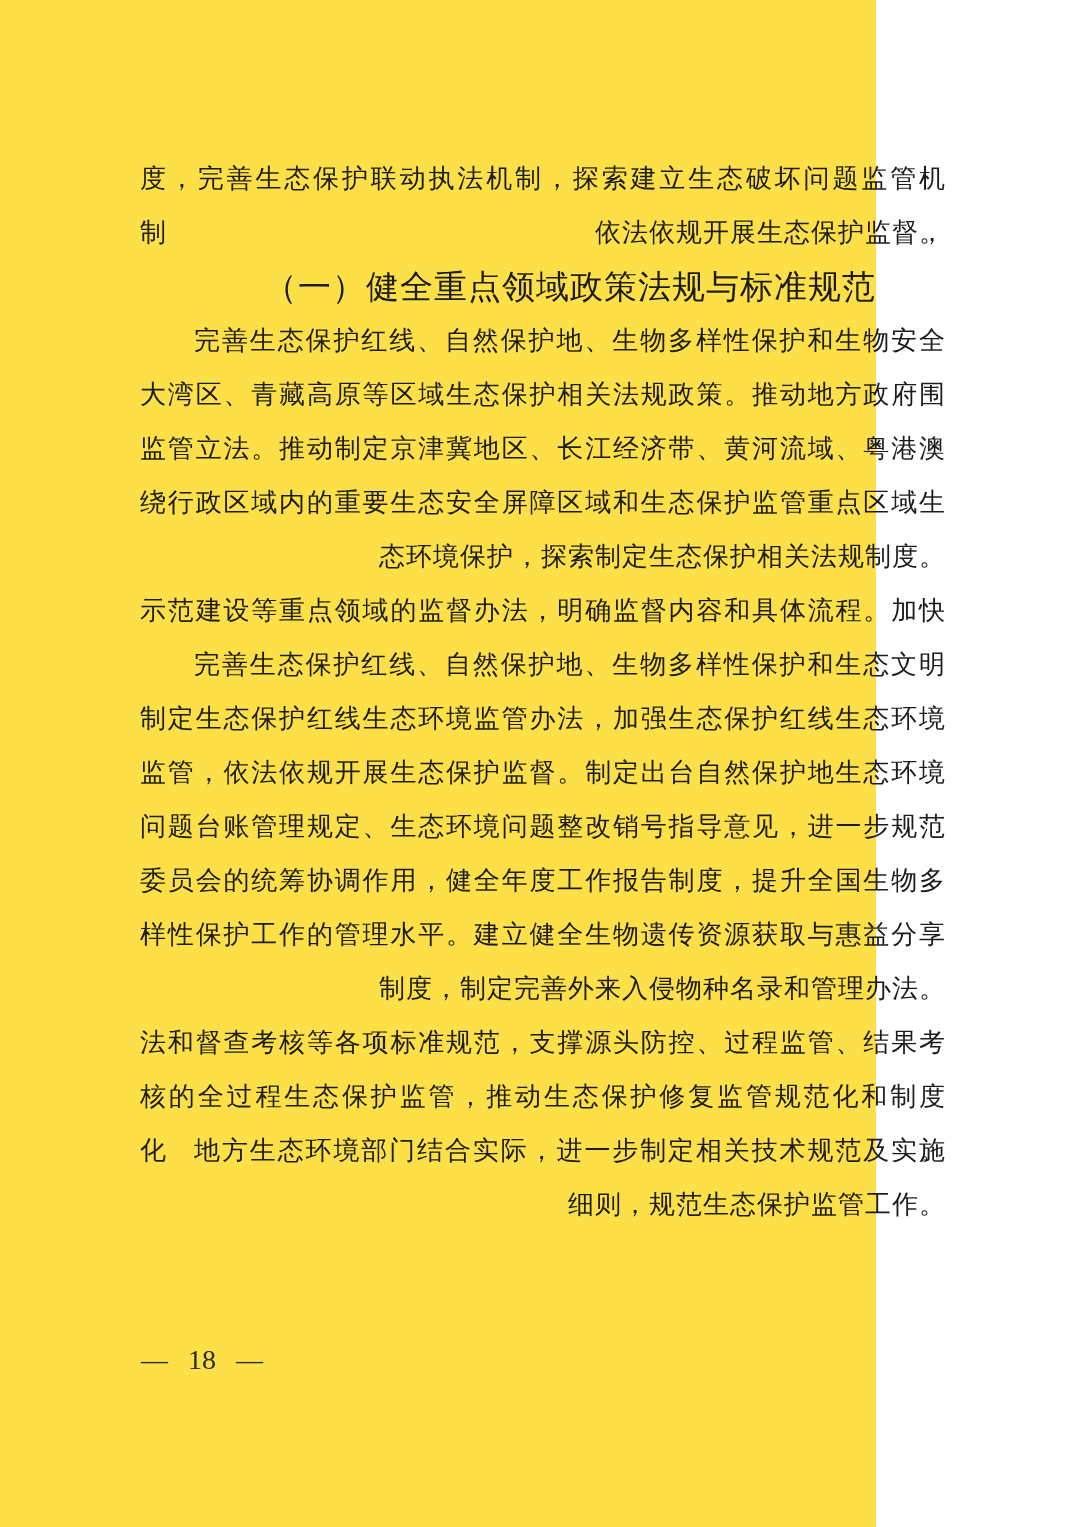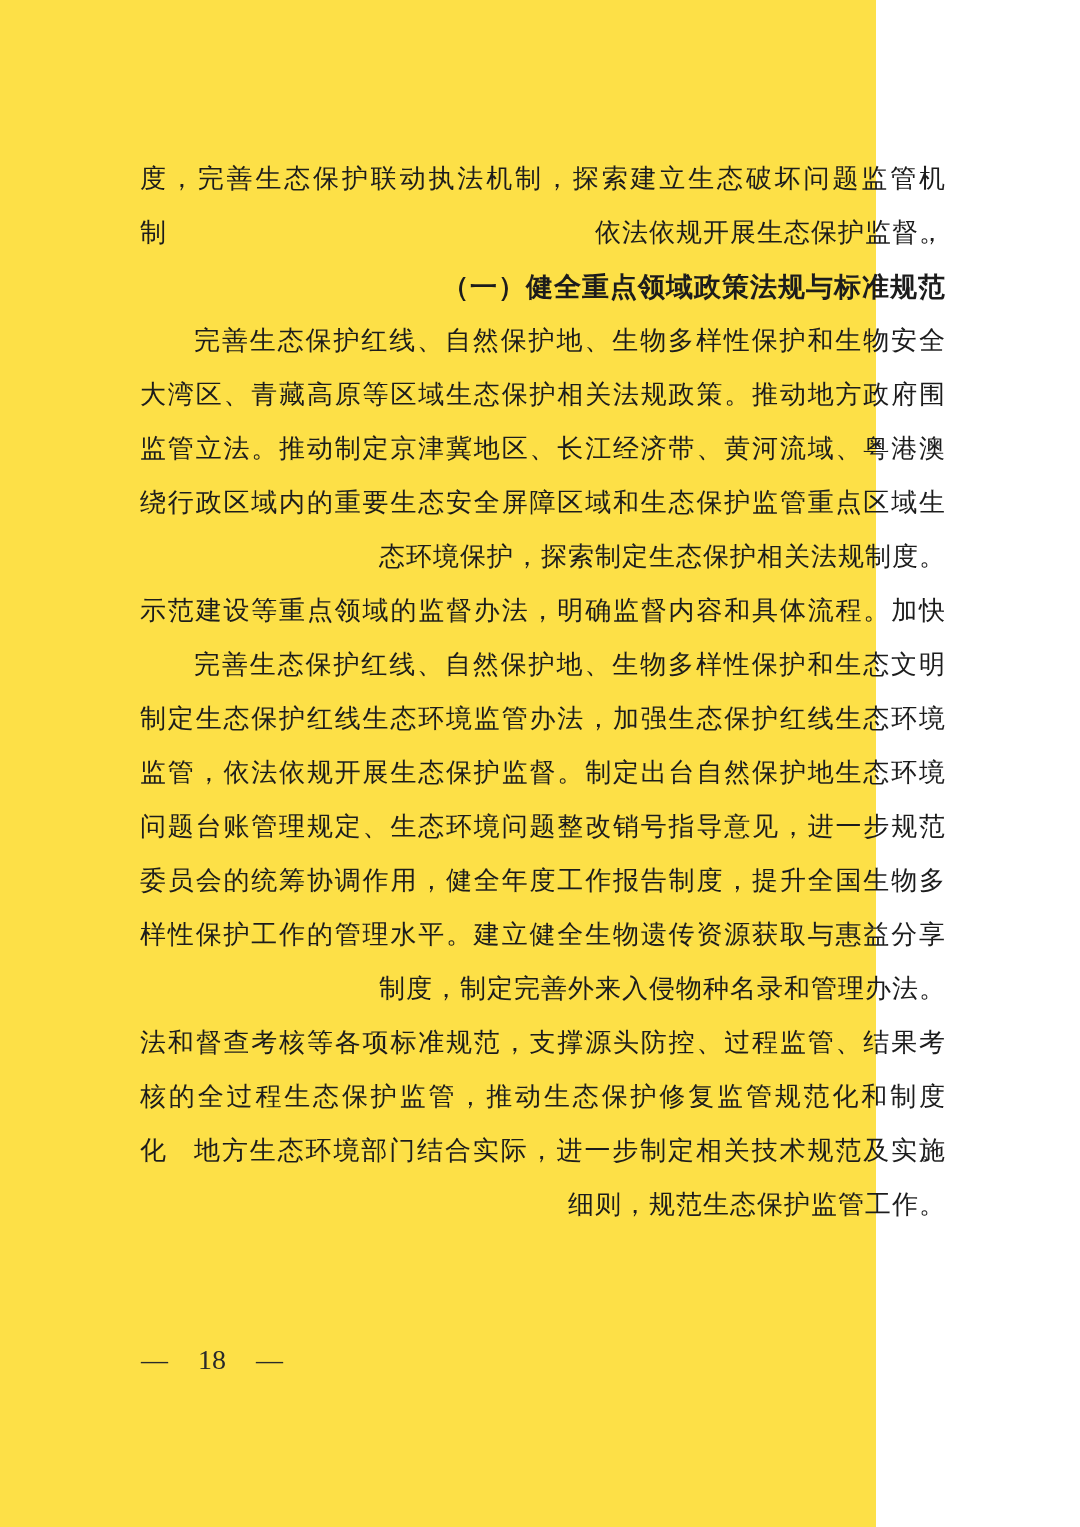--- a/index.html
+++ b/index.html
@@ -40,42 +40,42 @@
     overflow: visible;
   }
   .line.para-end {
     text-align: right;
     text-align-last: auto;
   }
   .line.indent {
     text-indent: 54px;
   }
   .line.heading {
-    font-weight: bold;
-    font-size: 27px;
-    text-align: right;
+    font-weight: normal;
+    font-size: 33px;
+    text-align: center;
     text-align-last: auto;
     text-indent: 54px;
   }
   .footer {
     position: absolute;
     left: 141px;
     top: 1338px;
     height: 44px;
     display: flex;
     align-items: center;
     font-size: 27px;
     color: #2a2a2a;
     letter-spacing: 0;
   }
   .footer .dash {
     font-size: 27px;
   }
   .footer .num {
-    margin: 0 30px;
+    margin: 0 20px;
     font-size: 28px;
   }
 </style>
 </head>
 <body>
 
 <div class="page">
 
   <div class="text-block">
 

